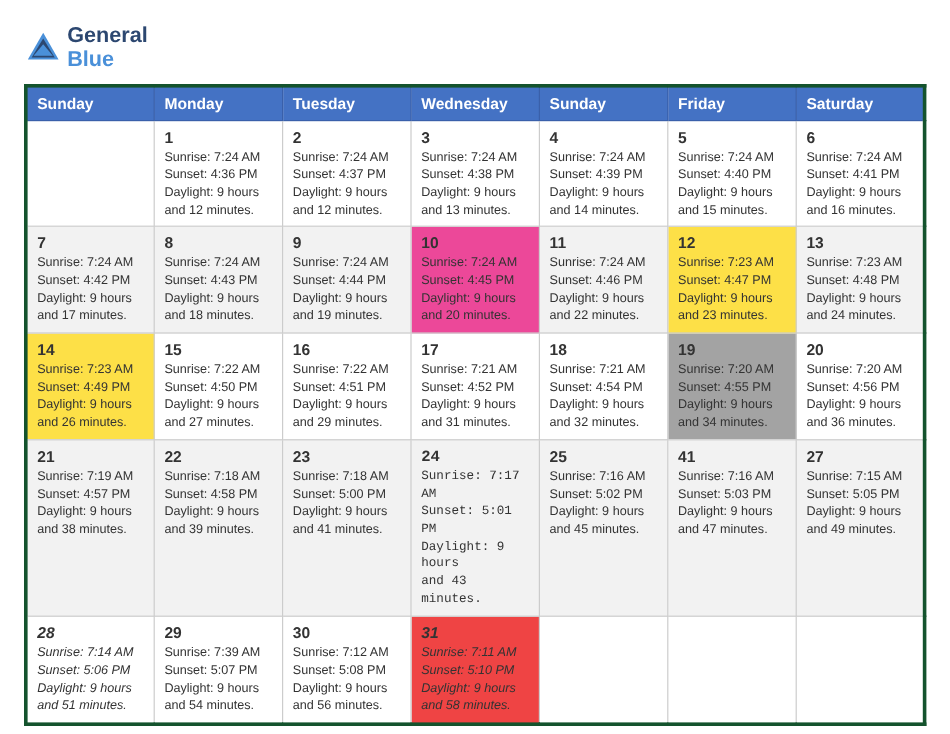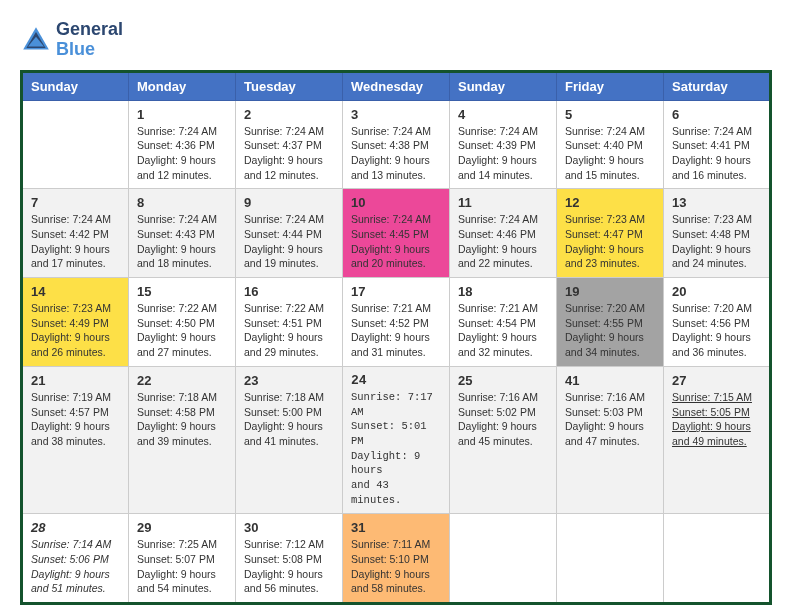--- a/index.html
+++ b/index.html
@@ -308,49 +308,49 @@
         </td>
         <td style="background-color: rgb(242, 242, 242);">
           <div class="day-number">41</div>
           <div class="day-info" style="white-space: pre-line;">Sunrise: 7:16 AM
 Sunset: 5:03 PM
 Daylight: 9 hours
 and 47 minutes.</div>
         </td>
         <td style="background-color: rgb(242, 242, 242);">
           <div class="day-number">27</div>
-          <div class="day-info" style="white-space: pre-line; text-decoration: underline;">Sunrise: 7:15 AM
+          <div class="day-info" style="white-space: pre-line;">Sunrise: 7:15 AM
 Sunset: 5:05 PM
 Daylight: 9 hours
 and 49 minutes.</div>
         </td>
       </tr>
       <tr>
         <td style="background-color: rgb(255, 255, 255); font-style: italic;">
           <div class="day-number">28</div>
           <div class="day-info" style="white-space: pre-line;">Sunrise: 7:14 AM
 Sunset: 5:06 PM
 Daylight: 9 hours
 and 51 minutes.</div>
         </td>
         <td style="background-color: rgb(255, 255, 255);">
           <div class="day-number">29</div>
-          <div class="day-info" style="white-space: pre-line;">Sunrise: 7:25 AM
+          <div class="day-info" style="white-space: pre-line;">Sunrise: 7:39 AM
 Sunset: 5:07 PM
 Daylight: 9 hours
 and 54 minutes.</div>
         </td>
         <td style="background-color: rgb(255, 255, 255);">
           <div class="day-number">30</div>
           <div class="day-info" style="white-space: pre-line;">Sunrise: 7:12 AM
 Sunset: 5:08 PM
 Daylight: 9 hours
 and 56 minutes.</div>
         </td>
-        <td style="background-color: #fdba74;">
+        <td style="background-color: #ef4444; font-style: italic;">
           <div class="day-number">31</div>
           <div class="day-info" style="white-space: pre-line;">Sunrise: 7:11 AM
 Sunset: 5:10 PM
 Daylight: 9 hours
 and 58 minutes.</div>
         </td>
         <td class="empty-cell"></td>
         <td class="empty-cell"></td>
         <td class="empty-cell"></td>
       </tr>

